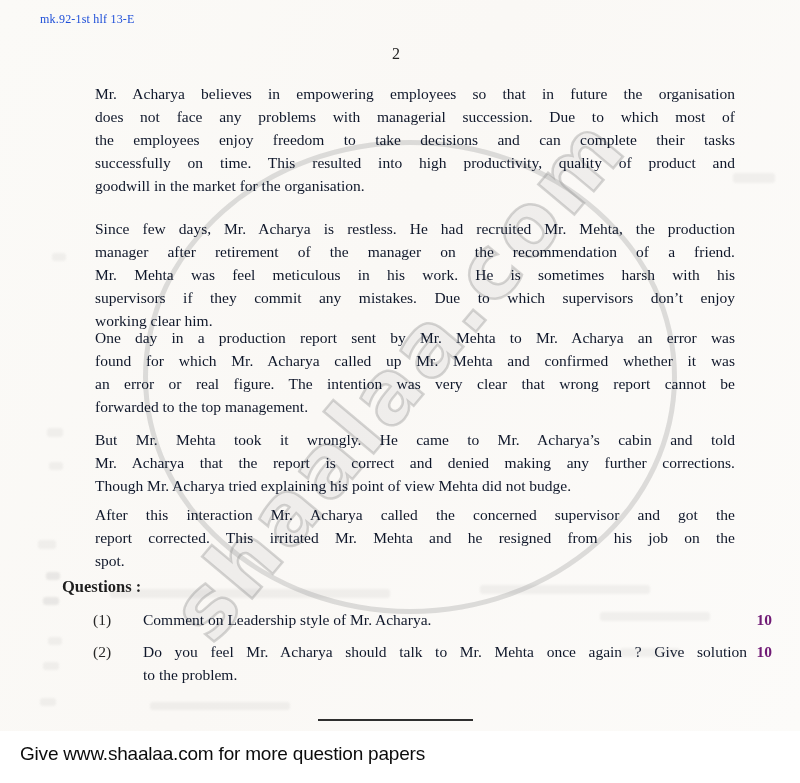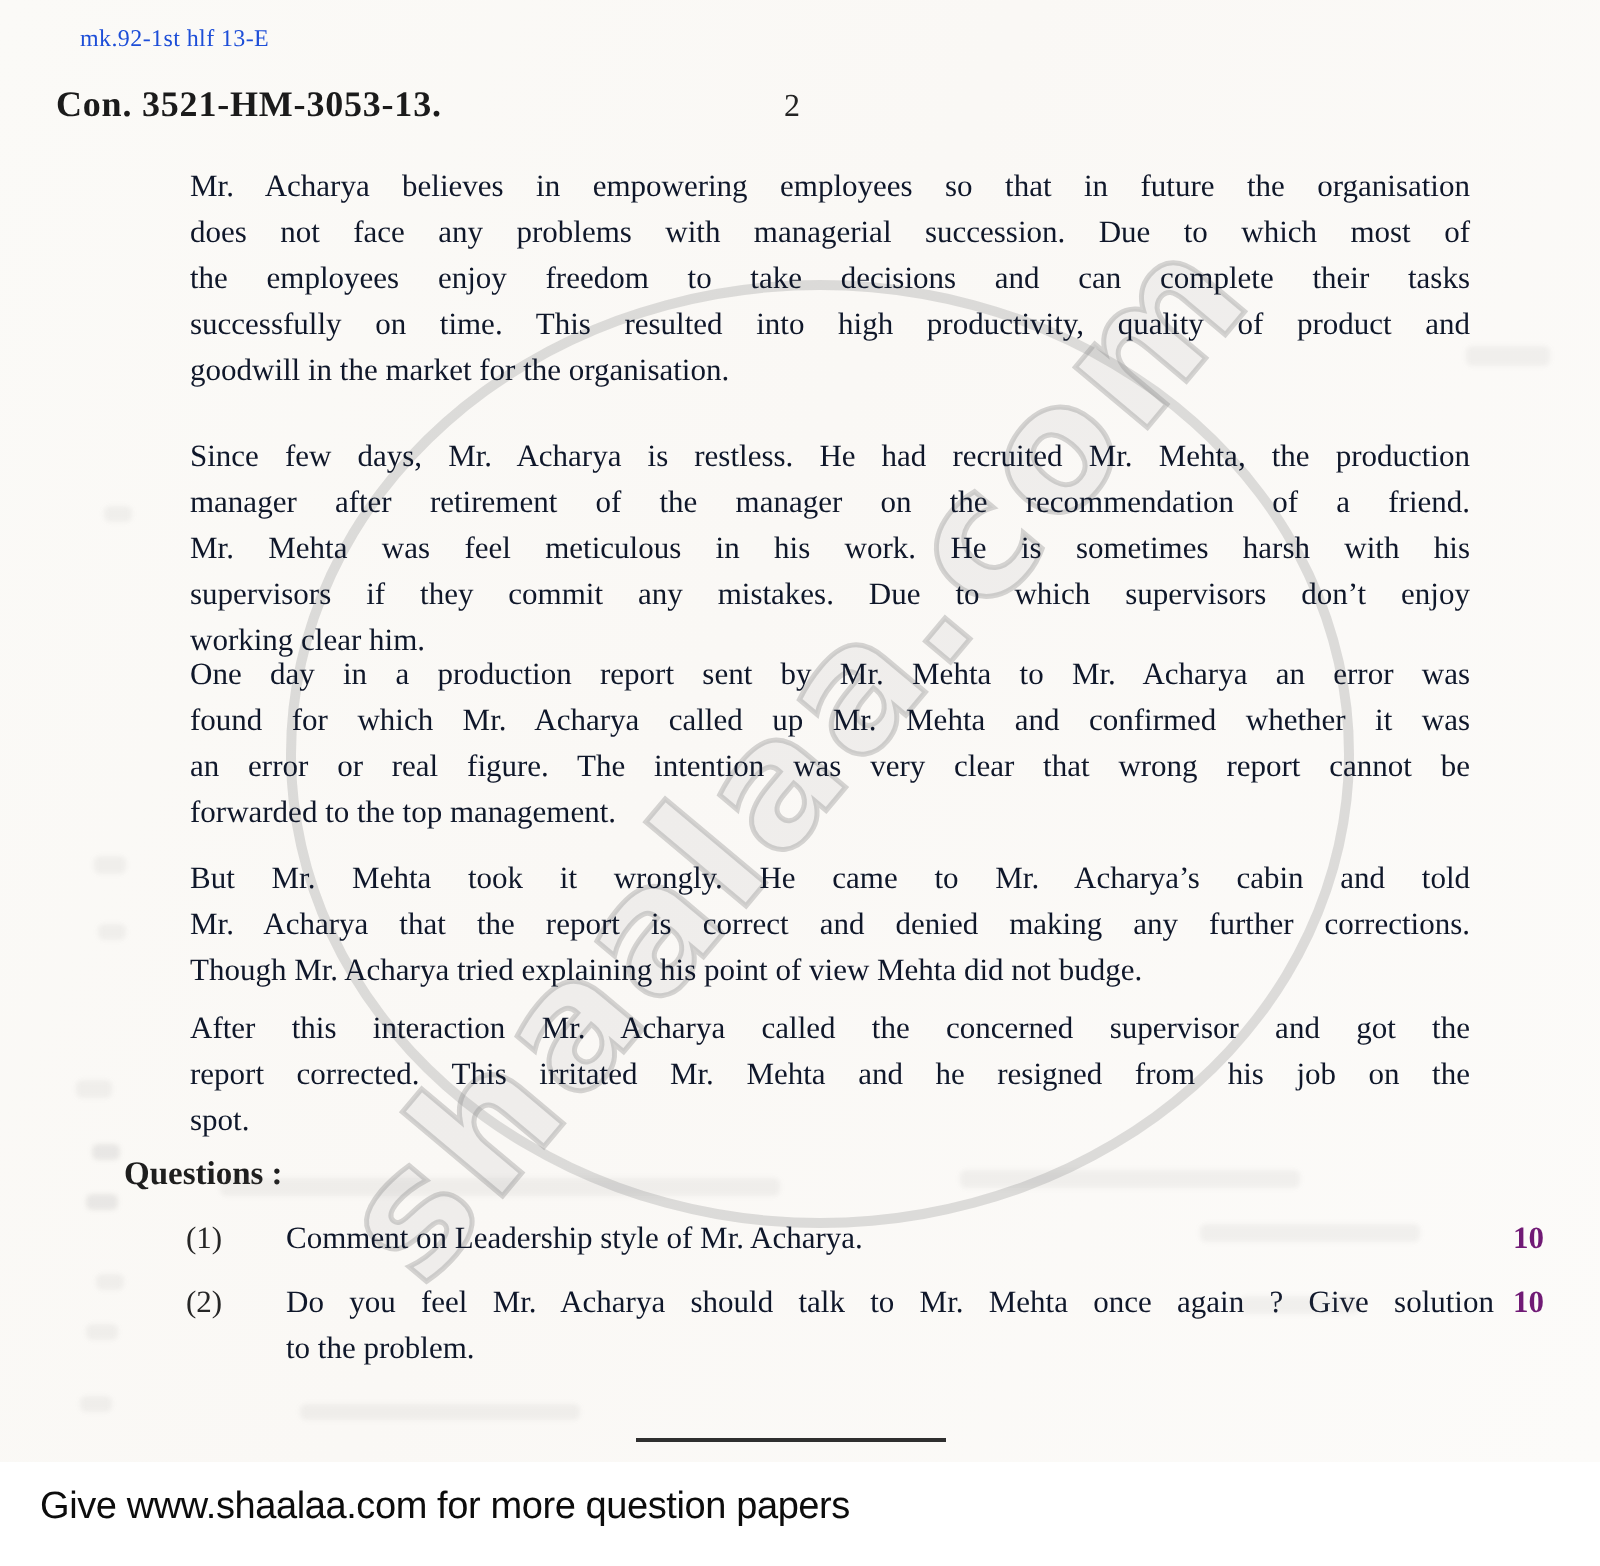--- a/index.html
+++ b/index.html
@@ -91,21 +91,20 @@
 <body>
 
 <div class="sheet">
   <div class="scan"></div>
   <div class="footer-strip"></div>
 
   <div class="wm-circle"></div>
   <div class="wm-text">shaalaa.com</div>
 
   <div class="top-code">mk.92-1st hlf 13-E</div>
-  <div class="exam-code">Con. 3521-HM-3053-13.</div>
   <div class="page-number">2</div>
 
   <div class="para p1">
     <div class="pline">Mr. Acharya believes in empowering employees so that in future the organisation</div>
     <div class="pline">does not face any problems with managerial succession.  Due to which most of</div>
     <div class="pline">the employees enjoy freedom to take decisions and can complete their tasks</div>
     <div class="pline">successfully on time.  This resulted into high productivity, quality of product and</div>
     <div class="pline last">goodwill in the market for the organisation.</div>
   </div>
 

